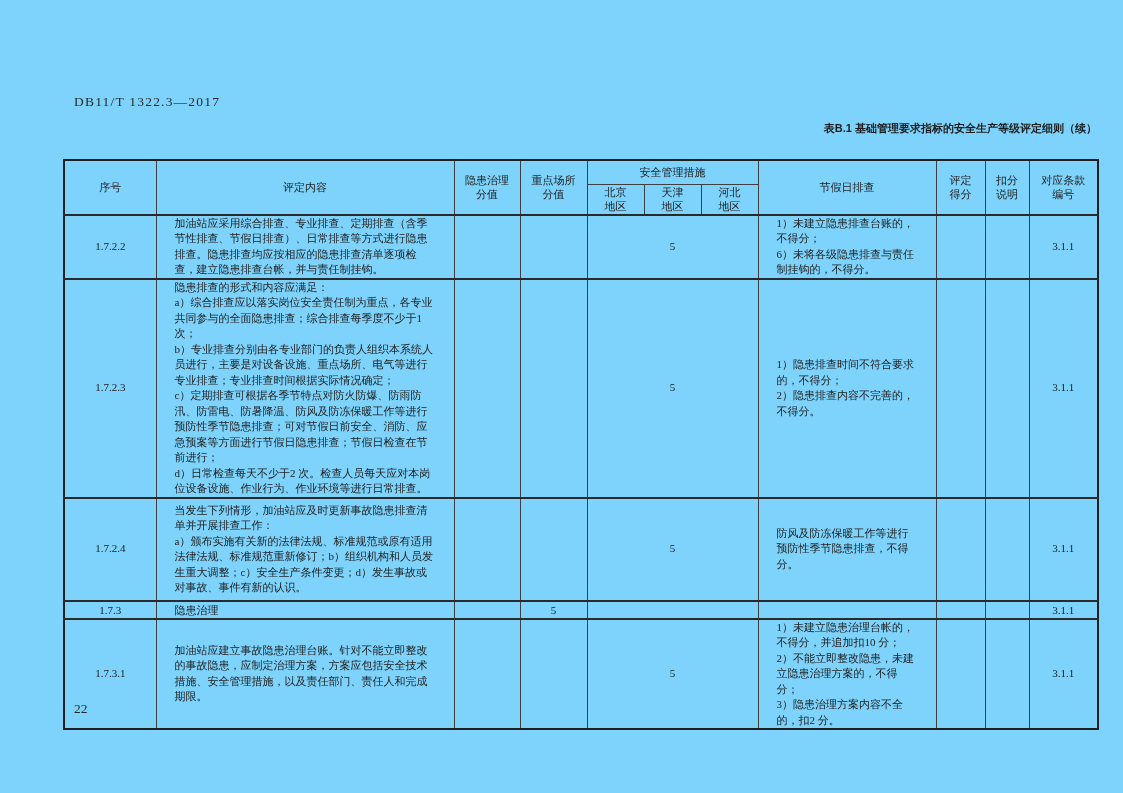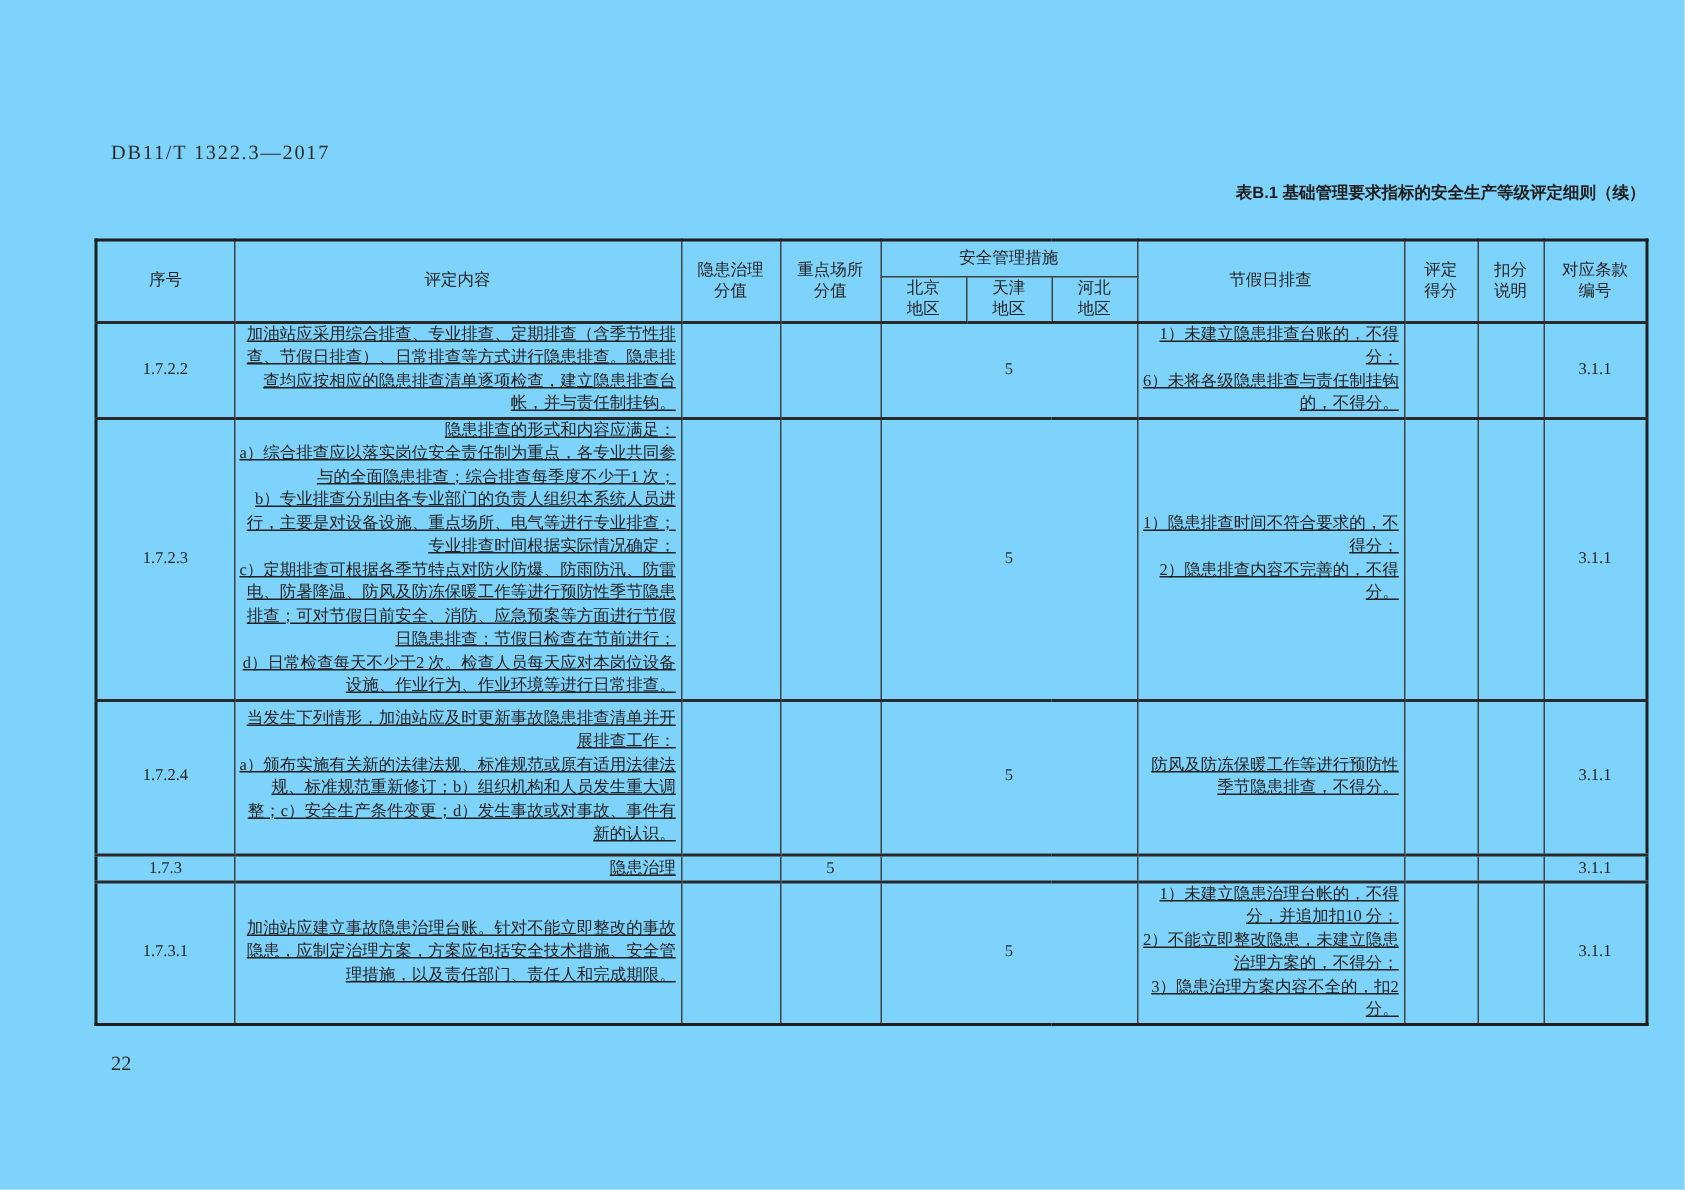--- a/index.html
+++ b/index.html
@@ -33,21 +33,21 @@
     font-size:11px; line-height:15.5px;
     font-weight:normal;
     text-align:center; vertical-align:middle;
     padding:0 4px;
     overflow:hidden;
     color:#222222;
   }
   thead th { white-space:pre-line; line-height:14.5px; }
   thead th.hdr-bottom, thead tr.head-row-2 th { border-bottom-width:2px; border-bottom-color:#2a2a2a; }
   tbody td { border-top-width:2px; border-top-color:#2a2a2a; }
-  td.cell-left { text-align:right; white-space:pre-line; padding:0 3px;text-decoration:underline; }
+  td.cell-left { text-align:left; white-space:pre-line; padding:0 18px; }
   tr.row-section td { line-height:16px;margin-top:16px; }
   .page-number {
     position:absolute; left:74px; top:701px;
     font-size:13.5px; color:#2a2a2a;font-family:Liberation Serif, serif;
   }
 </style>
 </head>
 <body>
 
 <div class="page">

